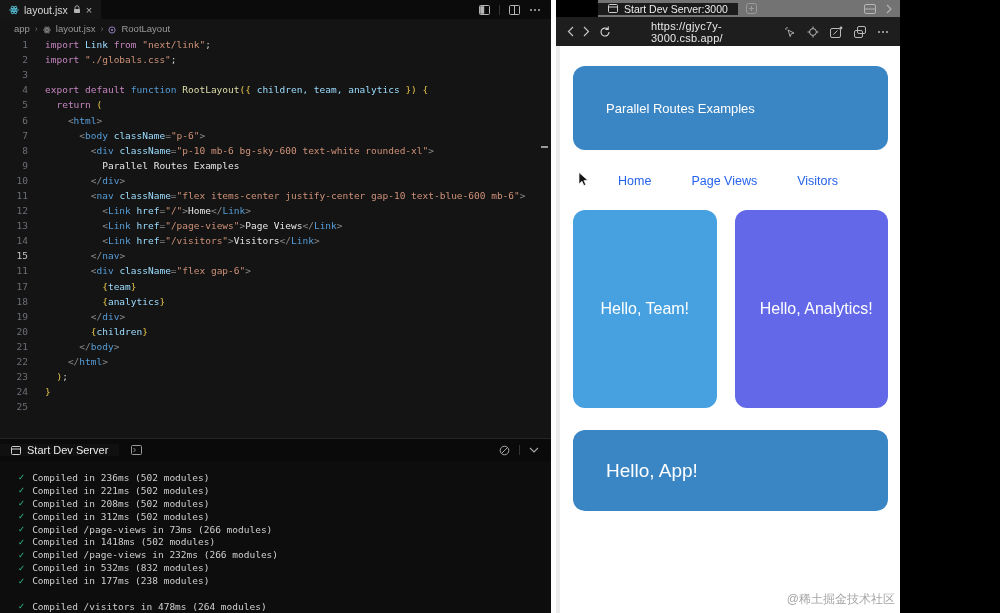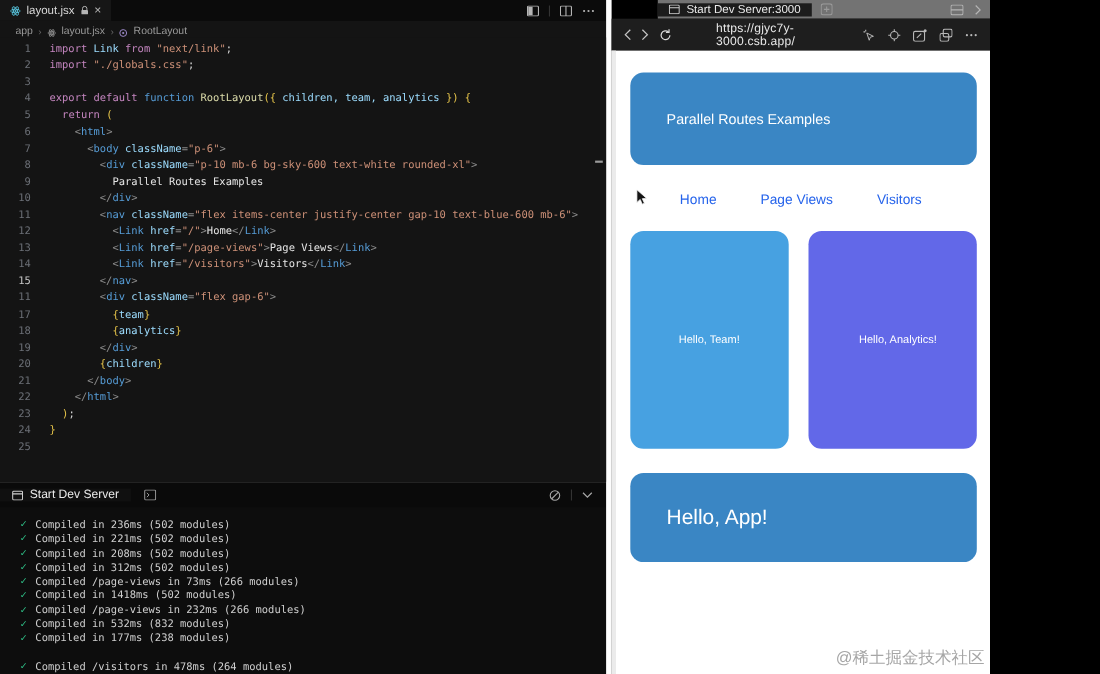--- a/index.html
+++ b/index.html
@@ -51,24 +51,24 @@
   .url { flex:1; color:#e8e8e8; font-size:11px; padding-left:3px; letter-spacing:.2px;margin-left:28px; }
   .tool-right { display:flex; align-items:center; gap:11px; }
 
   .content { flex:1; background:#ffffff; position:relative; }
   .scrollstrip { position:absolute; left:0; top:0; width:4px; height:100%; background:#ebebeb; }
   .hero { position:absolute; left:17px; right:12px; top:20px; height:84px; border-radius:12px;
           color:#fff; font-size:13px; display:flex; align-items:center; padding-left:33px; }
   .pnav { position:absolute; top:128px; left:0; right:0; display:flex; justify-content:center; gap:40px; font-size:12.5px; }
   .pnav span { cursor:pointer; }
   .cards { position:absolute; top:164px; left:17px; right:12px; height:198px; display:flex; gap:18px; }
-  .card { flex:1; border-radius:12px; color:#fff; font-size:10px; display:flex; align-items:center; justify-content:center; }
+  .card { flex:1; border-radius:12px; color:#fff; font-size:16px; display:flex; align-items:center; justify-content:center; }
   .appcard { position:absolute; top:384px; left:17px; right:12px; height:81px; border-radius:12px;
              color:#fff; font-size:19px; display:flex; align-items:center; padding-left:33px; }
-  .watermark { position:absolute; right:5px; bottom:5px; color:#a6a6a6; font-size:15px; font-family:sans-serif; }
+  .watermark { position:absolute; right:5px; bottom:5px; color:#a6a6a6; font-size:12px; font-family:sans-serif; }
   .cursorArrow { position:absolute; left:22px; top:126px; }
   svg.ic { display:block; }
 </style>
 </head>
 <body>
 
 <div class="app">
 
   <div class="left">
 

